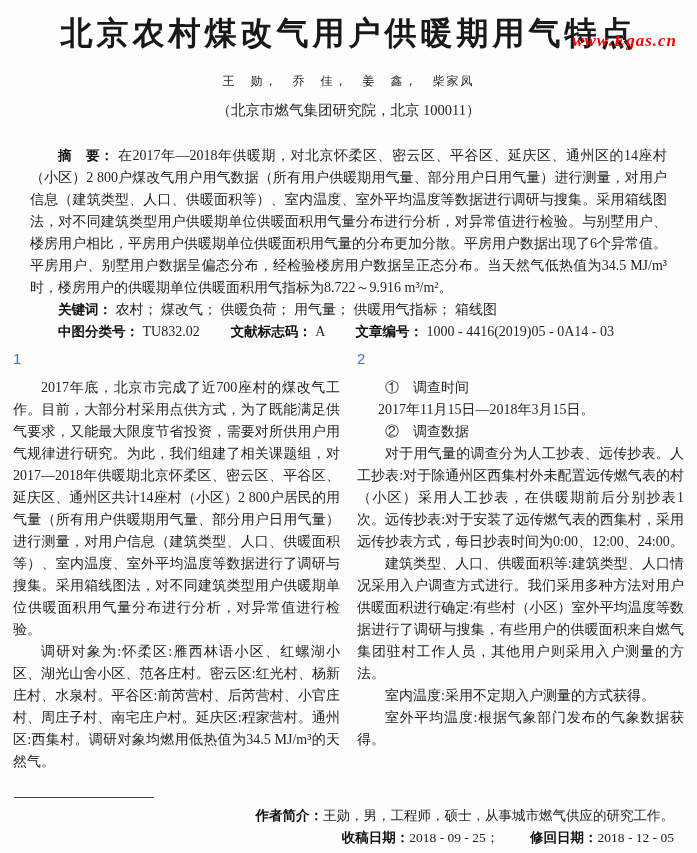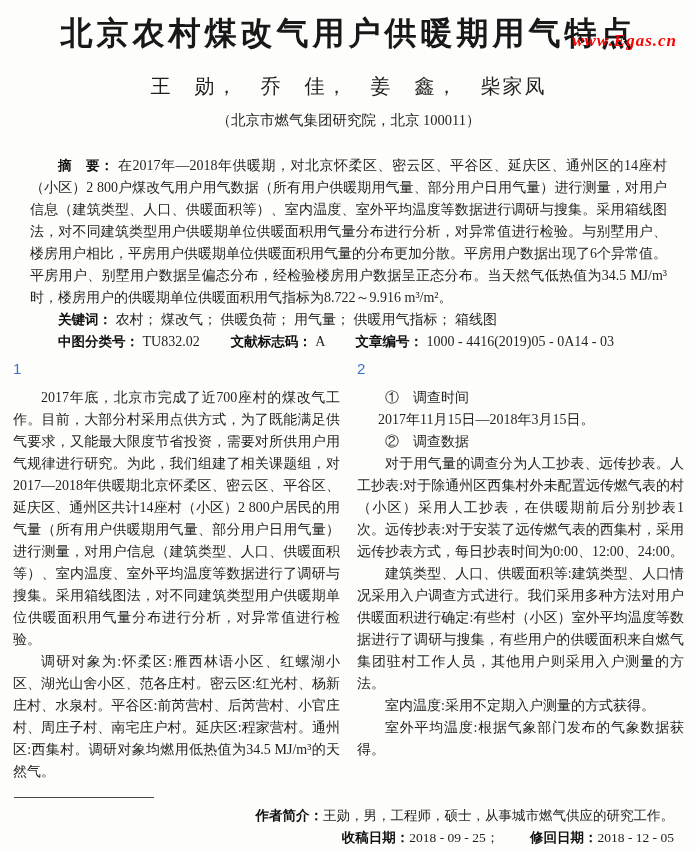--- a/index.html
+++ b/index.html
@@ -21,21 +21,21 @@
   .title{
     margin:0;padding-top:12px;
     text-align:center;
     font-size:32px;font-weight:bold;
     letter-spacing:4px;
     color:#181818;
   }
   .authors{
     margin-top:17px;
     text-align:center;
-    font-size:20px;letter-spacing:2px;
+    font-size:12px;letter-spacing:2px;
   }
   .affiliation{
     margin-top:11px;
     text-align:center;
     font-size:14.5px;
   }
   .front{margin:8px 30px;}
   .abstract{
     margin-top:25px;
     font-size:14px;line-height:22px;

